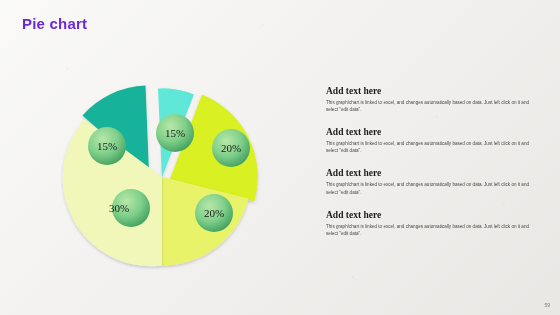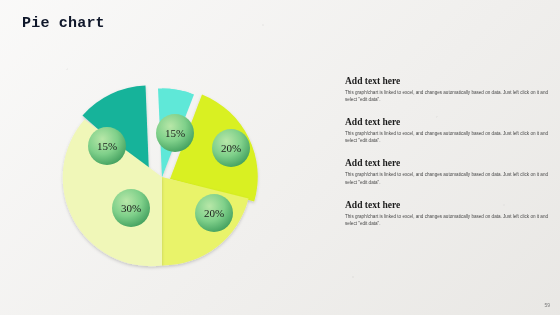--- a/index.html
+++ b/index.html
@@ -27,23 +27,23 @@
       radial-gradient(circle at 90% 65%, rgba(0,0,0,0.025) 0 1px, transparent 1px),
       linear-gradient(135deg, rgba(255,255,255,0.6), rgba(222,220,216,0.45));
     pointer-events: none;
   }
   .slide-title {
     position: absolute;
     left: 22px;
     top: 15px;
     font-size: 15px;
     font-weight: bold;
-    color: #0f172a;
+    color: #6d28d9;
     letter-spacing: 0.2px;
-    font-family: Liberation Mono, monospace;
+    font-family: Liberation Sans, sans-serif;
   }
   .chart-area {
     position: absolute;
     left: 22px;
     top: 55px;
     width: 290px;
     height: 230px;
   }
   .pie-svg {
     position: absolute;
@@ -58,23 +58,22 @@
     display: flex;
     align-items: center;
     justify-content: center;
     font-size: 11px;
     font-family: "Liberation Serif", serif;
     color: #1b1b1b;
   }
   .text-col {
     position: absolute;
     left: 326px;
-    top: 76px;
+    top: 86px;
     width: 214px;
-    margin-left: 19px;
   }
   .text-block {
     margin-bottom: 14px;
   }
   .text-block h3 {
     margin: 0 0 3px 0;
     font-size: 9.5px;
     font-weight: bold;
     color: #1b1b1b;
     font-family: "Liberation Serif", serif;
@@ -132,21 +131,21 @@
       <circle cx="209" cy="93" r="19" fill="url(#bub-g)"></circle>
       <circle cx="192" cy="158" r="19" fill="url(#bub-g)"></circle>
       <circle cx="109" cy="153" r="19" fill="url(#bub-g)"></circle>
     </g>
   </svg>
 
   <div class="pct-bubble" style="left:66px; top:72px;">15%</div>
   <div class="pct-bubble" style="left:134px; top:59px;">15%</div>
   <div class="pct-bubble" style="left:190px; top:74px;">20%</div>
   <div class="pct-bubble" style="left:173px; top:139px;">20%</div>
-  <div class="pct-bubble" style="left:90px; top:134px;">30%</div>
+  <div class="pct-bubble" style="left:78px; top:134px;">30%</div>
 </div>
 
 <div class="text-col">
   <div class="text-block">
     <h3>Add text here</h3>
     <p>This graph/chart is linked to excel, and changes automatically based on data. Just left click on it and select "edit data".</p>
   </div>
   <div class="text-block">
     <h3>Add text here</h3>
     <p>This graph/chart is linked to excel, and changes automatically based on data. Just left click on it and select "edit data".</p>

